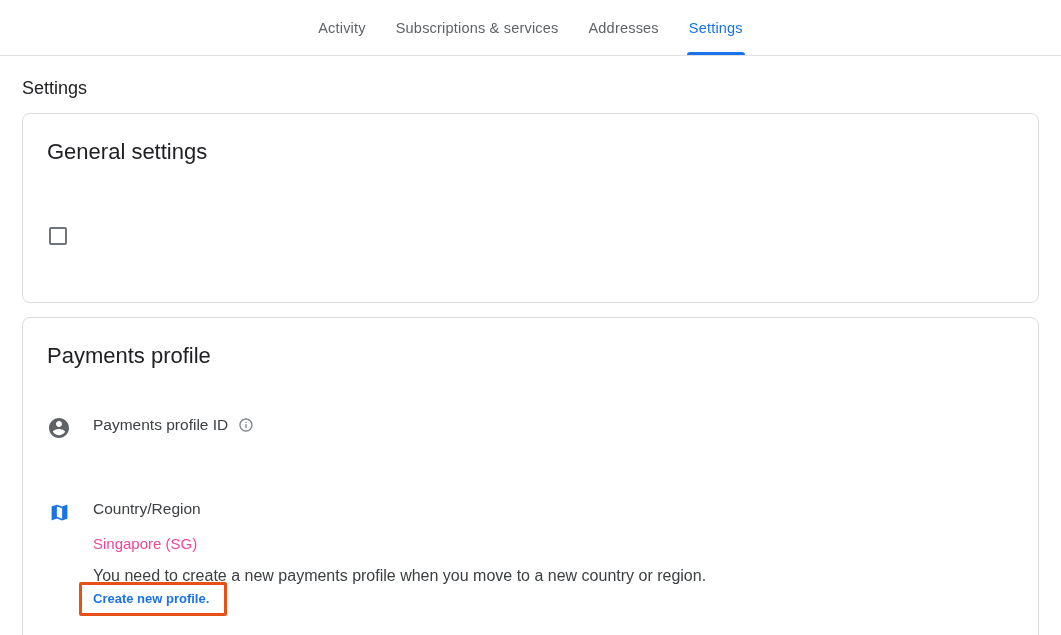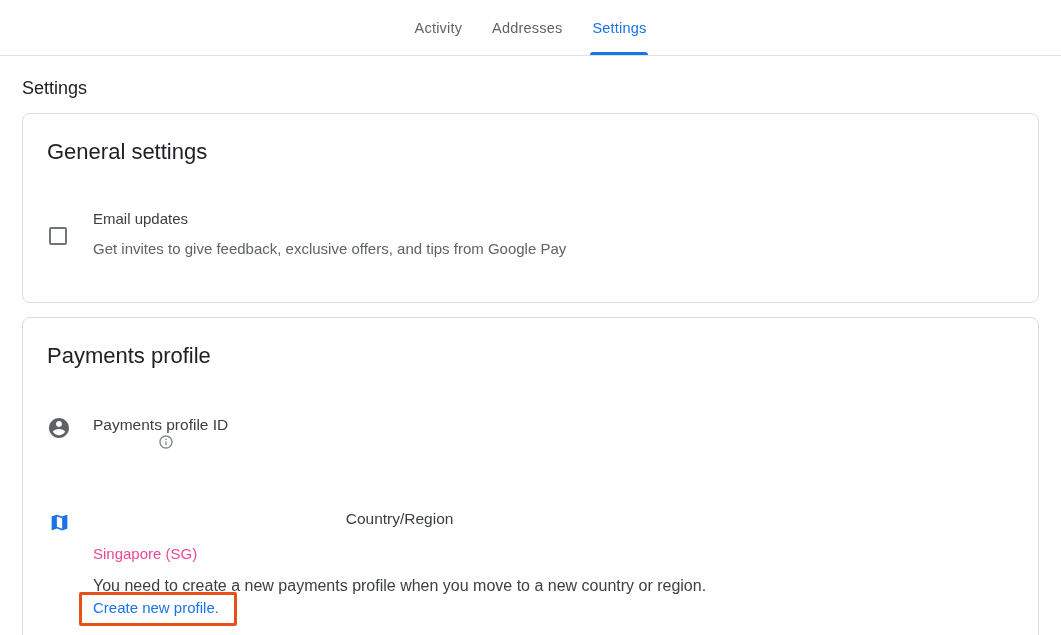--- a/index.html
+++ b/index.html
@@ -102,21 +102,20 @@
     flex: 0 0 24px;
     width: 24px; height: 24px;
     display: flex; align-items: center; justify-content: center;
   }
   .row-body { margin-left: 22px; }
   .row-label {
     font-size: 15.5px;
     color: #3c4043;
     display: flex;
     align-items: center;
-    flex-direction: column;
   }
   .info-btn {
     display: inline-flex;
     margin-left: 10px;
     cursor: pointer;
     line-height: 0;
   }
   .row-value {
     font-size: 15px;
     color: #ec4899;
@@ -131,48 +130,45 @@
     display: inline-block;
     border: 3px solid #e8501a;
     border-radius: 2px;
     padding: 4px 15px 6px 11px;
     margin-left: -14px;
     margin-top: -3px;
     position: relative;
     background: transparent;
   }
   .create-link {
-    font-size: 15px;
-    font-weight: 400;
+    font-size: 13px;
+    font-weight: 700;
     color: #1a73e8;
     text-decoration: none;
     cursor: pointer;
   }
 </style>
 </head>
 <body>
 
 <nav class="tabbar">
   <div class="tab">Activity</div>
+  <div class="tab">Subscriptions &amp; services</div>
   <div class="tab">Addresses</div>
   <div class="tab active">Settings</div>
 </nav>
 
 <main class="content">
   <h1 class="page-title">Settings</h1>
 
   <section class="card card-general">
     <h2 class="card-title">General settings</h2>
 
     <div class="setting-row">
       <div class="checkbox" role="checkbox" aria-checked="false"></div>
-      <div class="setting-text">
-        <div class="setting-label">Email updates</div>
-        <div class="setting-desc">Get invites to give feedback, exclusive offers, and tips from Google Pay</div>
-      </div>
     </div>
   </section>
 
   <section class="card card-profile">
     <h2 class="card-title">Payments profile</h2>
 
     <div class="profile-row row-id">
       <span class="row-icon">
         <svg width="24" height="24" viewBox="0 0 24 24" fill="#5f6368">
           <path d="M12 2C6.48 2 2 6.48 2 12s4.48 10 10 10 10-4.48 10-10S17.52 2 12 2zm0 3c1.66 0 3 1.34 3 3s-1.34 3-3 3-3-1.34-3-3 1.34-3 3-3zm0 14.2c-2.5 0-4.71-1.28-6-3.22.03-1.99 4-3.08 6-3.08 1.99 0 5.97 1.09 6 3.08-1.29 1.94-3.5 3.22-6 3.22z"></path>

